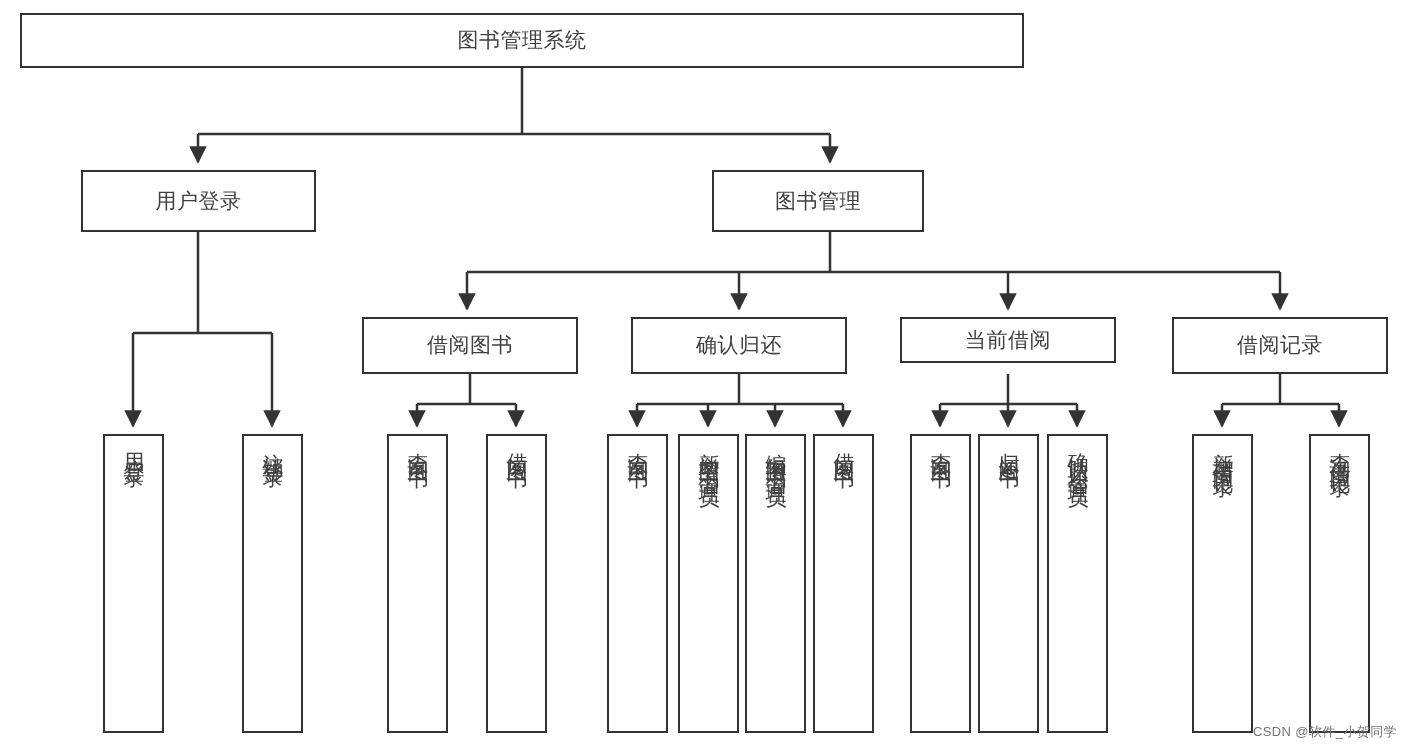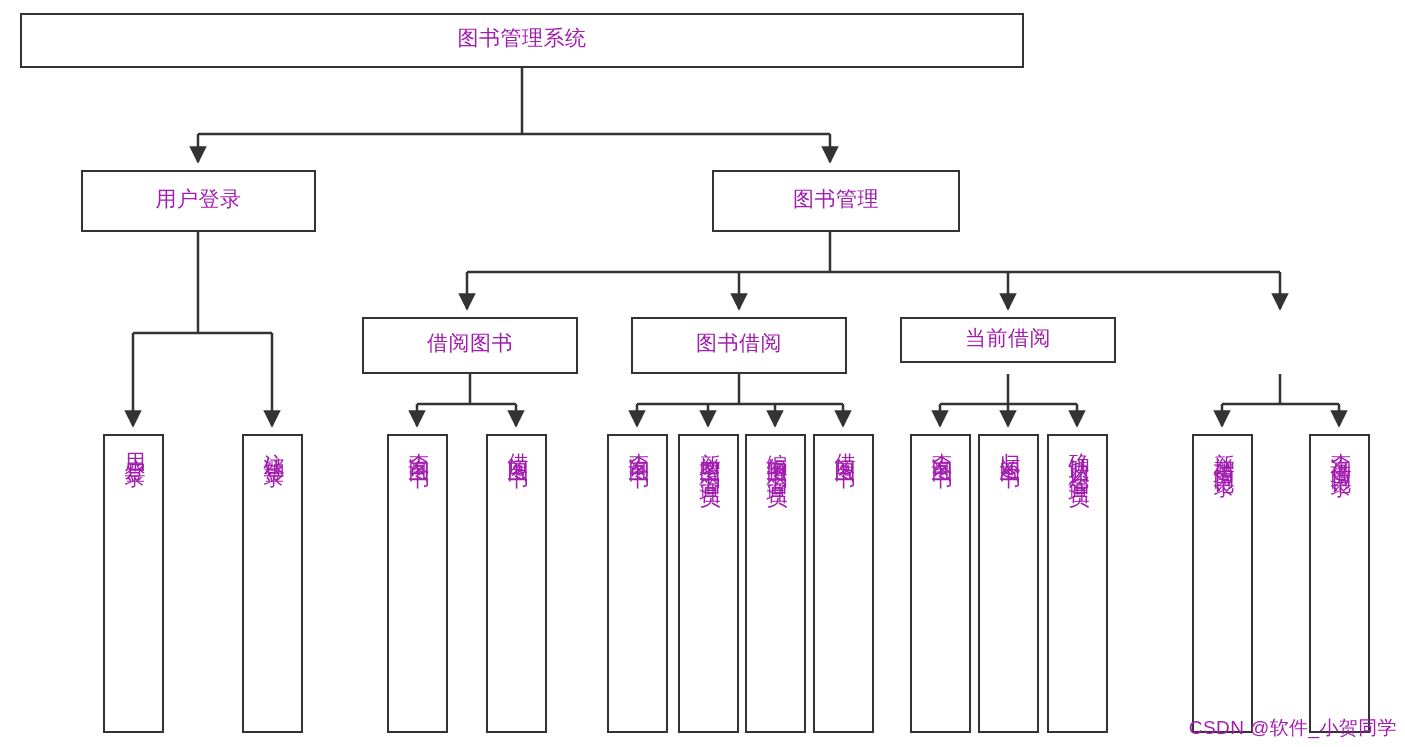--- a/index.html
+++ b/index.html
@@ -32,22 +32,22 @@
     position: absolute;
     box-sizing: border-box;
     background: #ffffff;
     border: 2px solid #333333;
     display: flex;
     align-items: center;
     justify-content: center;
     overflow: hidden;
   }
   .node-label {
-    color: #a21caf;
-    font-family: Liberation Mono, monospace;
+    color: #404040;
+    font-family: Liberation Serif, serif;
     font-size: 21px;
     line-height: 1.05;
     white-space: nowrap;
     letter-spacing: 0.5px;
   }
   .node-box.vertical {
     align-items: flex-start;
     justify-content: center;
     padding-top: 0;
   }
@@ -58,22 +58,22 @@
     letter-spacing: 5px;
     line-height: 1;
     white-space: nowrap;
     display: block;
     text-align: left;
   }
   .watermark {
     position: absolute;
     right: 8px;
     bottom: 6px;
-    color: #a21caf;
-    font-size: 19px;
+    color: #737373;
+    font-size: 13px;
     font-family: "Liberation Sans", sans-serif;
     letter-spacing: 0.4px;
     pointer-events: none;
     white-space: nowrap;
   }
 </style>
 </head>
 <body>
 
 <div id="diagram-root">
@@ -129,36 +129,39 @@
   </svg>
 
   <div class="node-box" style="left:20px; top:13px; width:1004px; height:55px;">
     <span class="node-label">图书管理系统</span>
   </div>
 
   <div class="node-box" style="left:81px; top:170px; width:235px; height:62px;">
     <span class="node-label">用户登录</span>
   </div>
 
-  <div class="node-box" style="left:712px; top:170px; width:248px; height:62px;">
+  <div class="node-box" style="left:712px; top:170px; width:212px; height:62px;">
     <span class="node-label">图书管理</span>
   </div>
 
   <div class="node-box" style="left:362px; top:317px; width:216px; height:57px;">
     <span class="node-label">借阅图书</span>
   </div>
 
   <div class="node-box" style="left:631px; top:317px; width:216px; height:57px;">
-    <span class="node-label">图书借阅</span>
+    <span class="node-label">确认归还</span>
   </div>
 
   <div class="node-box" style="left:900px; top:317px; width:216px; height:46px;">
     <span class="node-label">当前借阅</span>
   </div>
 
+  <div class="node-box" style="left:1172px; top:317px; width:216px; height:57px;">
+    <span class="node-label">借阅记录</span>
+  </div>
 
   <div class="node-box vertical" style="left:103px; top:434px; width:61px; height:299px;">
     <span class="node-label">用户登录</span>
   </div>
   <div class="node-box vertical" style="left:242px; top:434px; width:61px; height:299px;">
     <span class="node-label">注销登录</span>
   </div>
 
   <div class="node-box vertical" style="left:387px; top:434px; width:61px; height:299px;">
     <span class="node-label">查询图书</span>

